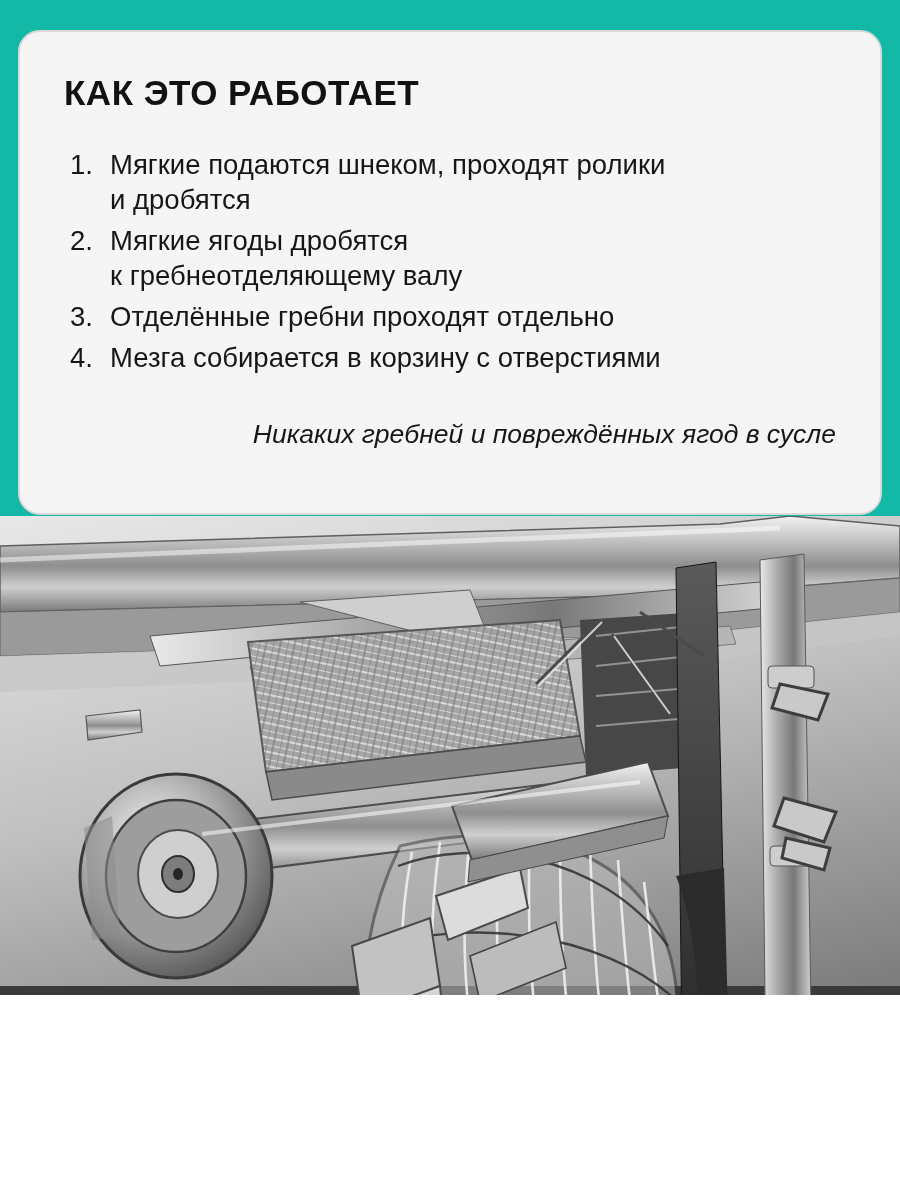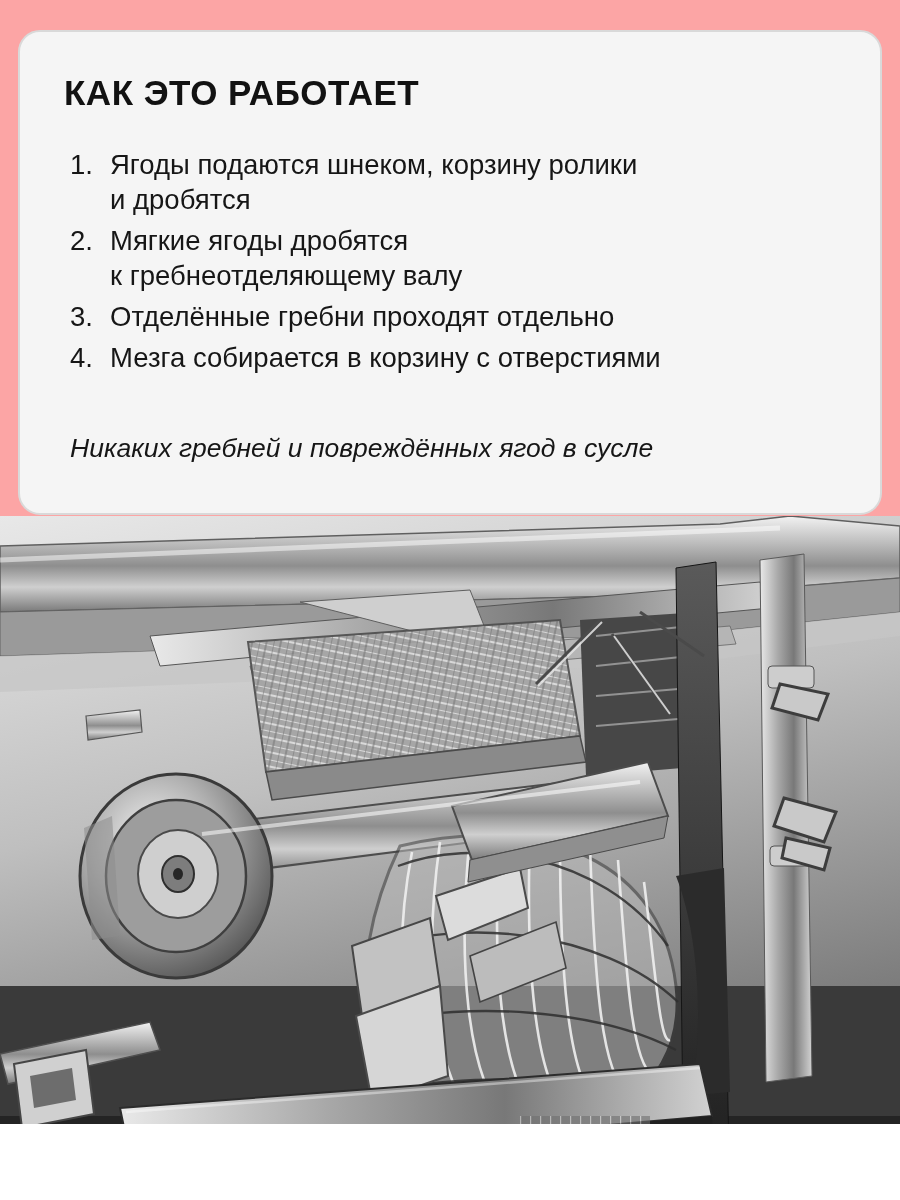--- a/index.html
+++ b/index.html
@@ -9,23 +9,23 @@
     padding: 0;
     width: 900px;
     height: 1200px;
     background: #ffffff;
     font-family: "Liberation Sans", sans-serif;
   }
 
   .page {
     position: relative;
     width: 900px;
-    height: 1124px;
+    height: 995px;
     overflow: hidden;
-    background: #fca5a5;
+    background: #14b8a6;
   }
 
   
   .info-card {
     position: absolute;
     left: 18px;
     top: 30px;
     width: 864px;
     height: 485px;
     background: #f5f5f5;
@@ -64,26 +64,27 @@
     text-align: left;
     padding-left: 6px;
   }
 
   .step-text {
     flex: 1 1 auto;
     white-space: pre-line;
   }
 
   .note {
-    margin-top: 56px;
+    margin-top: 42px;
     padding-left: 6px;
     font-size: 26.5px;
     font-style: italic;
     color: #161616;
     line-height: 1.25;
+    text-align: right;
   }
 
   
   .photo {
     position: absolute;
     left: 0;
     top: 516px;
     width: 900px;
     height: 684px;
     overflow: hidden;
@@ -97,21 +98,21 @@
 
 <div class="page">
 
   <div class="info-card">
 
     <h1 class="card-title">КАК ЭТО РАБОТАЕТ</h1>
 
     <ul class="steps">
       <li class="step">
         <span class="step-num">1.</span>
-        <span class="step-text">Ягоды подаются шнеком, корзину ролики
+        <span class="step-text">Мягкие подаются шнеком, проходят ролики
 и дробятся</span>
       </li>
       <li class="step">
         <span class="step-num">2.</span>
         <span class="step-text">Мягкие ягоды дробятся
 к гребнеотделяющему валу</span>
       </li>
       <li class="step">
         <span class="step-num">3.</span>
         <span class="step-text">Отделённые гребни проходят отдельно</span>

